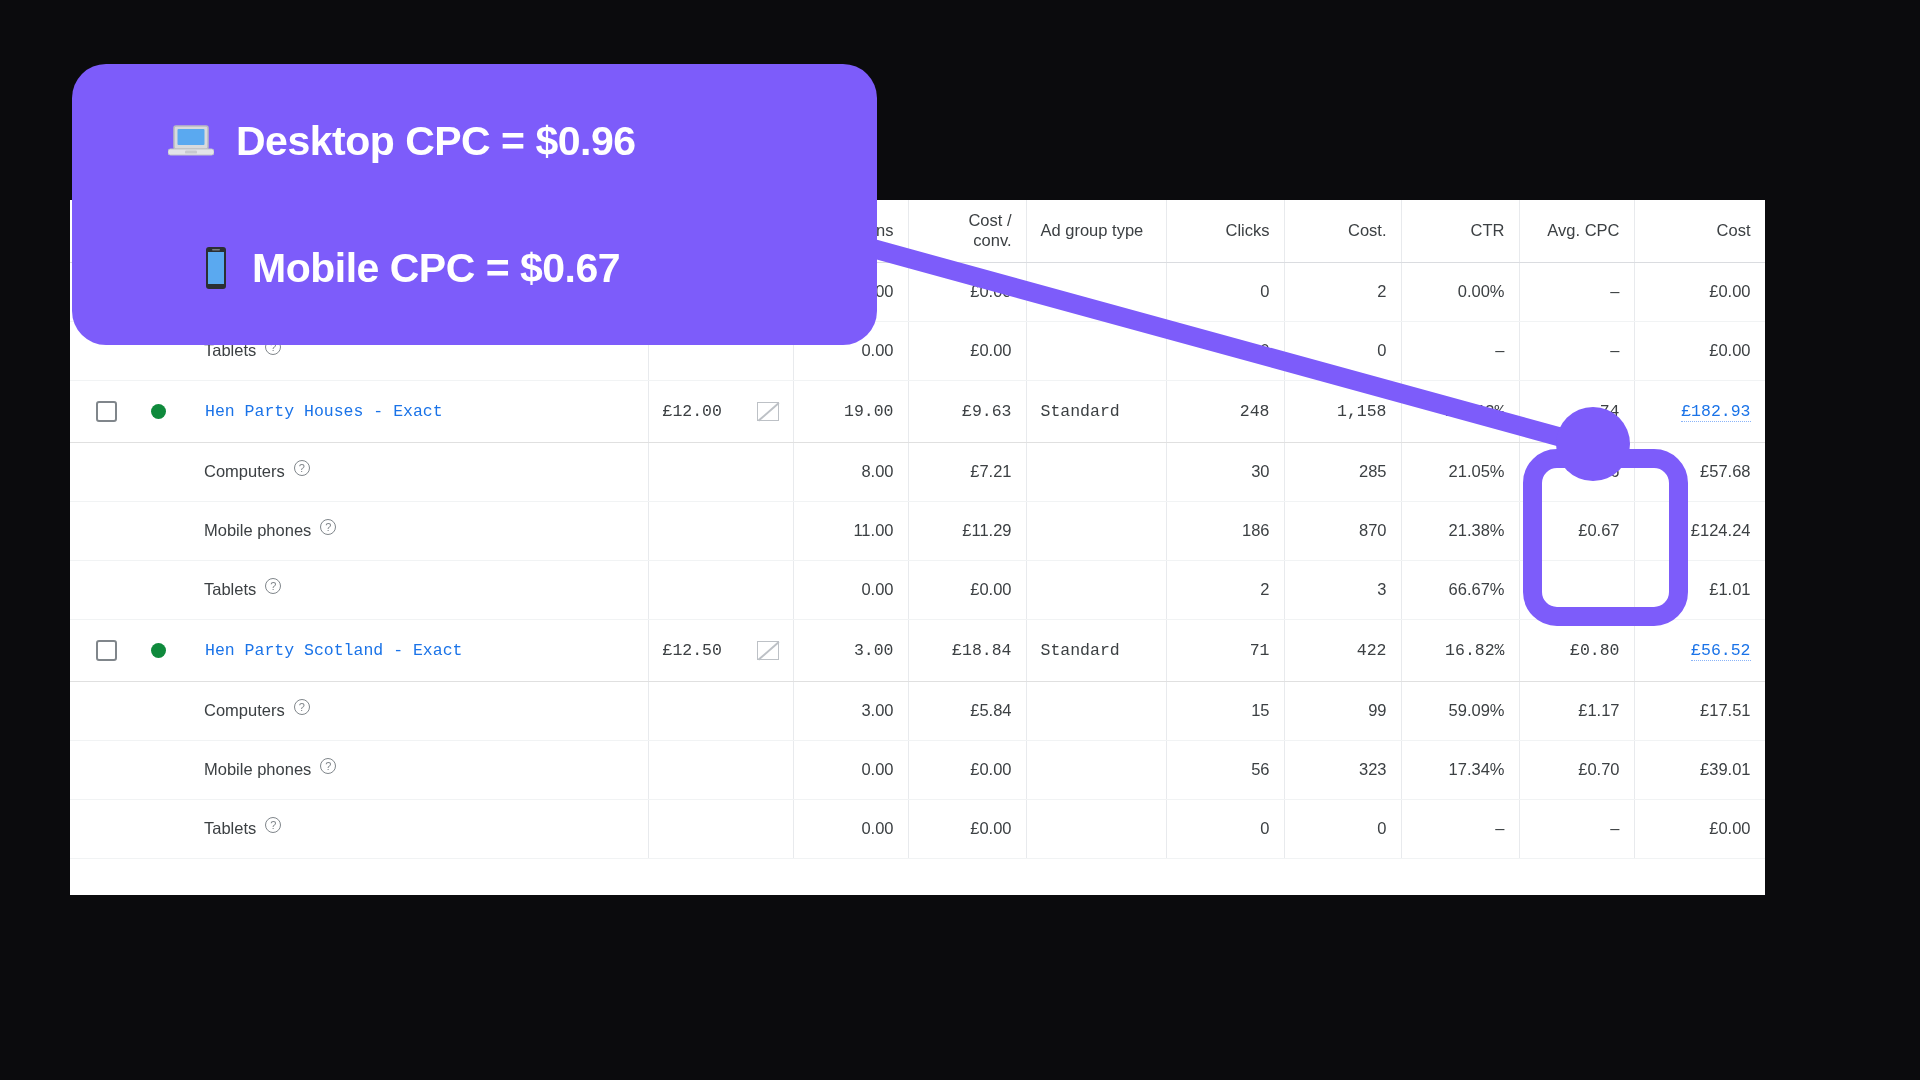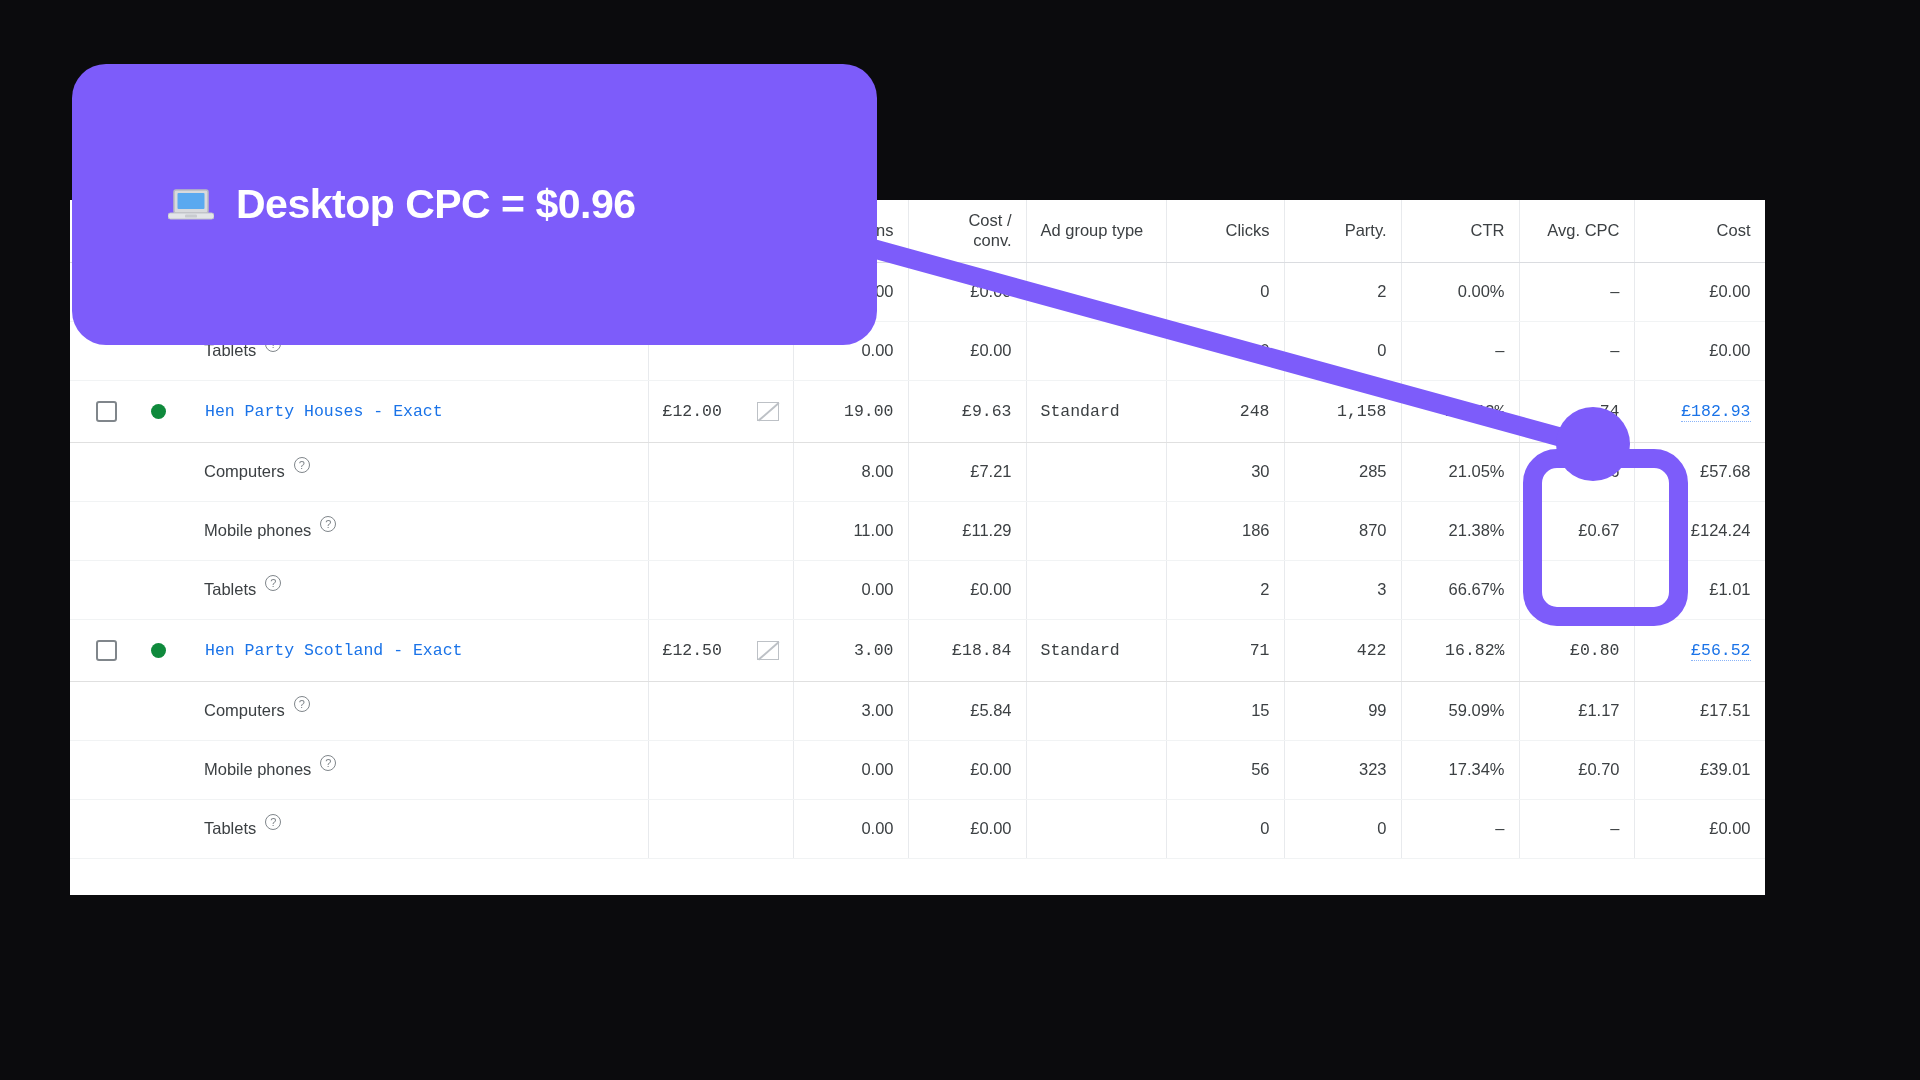--- a/index.html
+++ b/index.html
@@ -66,21 +66,21 @@
   .dot{
     width:15px;height:15px;border-radius:50%;background:#0f8a3c;
     margin-left:34px;flex:0 0 auto;
   }
   .adlink{
     margin-left:39px;color:#1a73e8;font-size:16.5px;white-space:nowrap;
     text-decoration:none;
   }
   .devlabel{
     padding-left:120px;color:#3c4043;font-size:16.5px;white-space:nowrap;
-    display:flex;align-items:flex-start;height:100%;
+    display:flex;align-items:flex-end;height:100%;
   }
   .qmark{
     display:inline-block;width:16px;height:16px;border:1.5px solid #80868b;
     border-radius:50%;margin-left:9px;position:relative;top:-5px;
     font-size:11px;line-height:15px;text-align:center;color:#80868b;
     box-sizing:border-box;font-family:"Liberation Sans",sans-serif;
   }
   .bidcell{display:flex;align-items:center;justify-content:space-between;height:100%;gap:7px;}
   .noserve{
     width:22px;height:19px;border:1.6px solid #bdc1c6;position:relative;
@@ -141,21 +141,21 @@
         <tr>
           <th class="lft"></th>
           <th class="num"></th>
           <th class="num">ons</th>
           <th class="num">
             <span>Cost /</span><br>
             <span>conv.</span>
           </th>
           <th class="lft">Ad group type</th>
           <th class="num">Clicks</th>
-          <th class="num">Party.</th>
+          <th class="num">Cost.</th>
           <th class="num">CTR</th>
           <th class="num">Avg. CPC</th>
           <th class="num">Cost</th>
         </tr>
       </thead>
       <tbody>
           <tr class="sub">
             <td class="lft">
               <div class="devlabel"></div>
             </td>
@@ -352,16 +352,26 @@
         <span class="gl">
           <svg width="46" height="34" viewBox="0 0 46 34">
             <rect x="6" y="2" width="34" height="23" rx="2" fill="#d8dadd" stroke="#b9bcc0" stroke-width="1.5"></rect>
             <rect x="9.5" y="5" width="27" height="16" rx="1" fill="#5aa9f0"></rect>
             <rect x="0" y="25" width="46" height="6" rx="2.5" fill="#e3e5e8" stroke="#c2c5c9" stroke-width="1"></rect>
             <rect x="17" y="26.6" width="12" height="3" rx="1.2" fill="#c8cbcf"></rect>
           </svg>
         </span>
         <span class="badge-num">Desktop CPC = $0.96</span>
       </div>
+      <div class="bline second">
+        <span class="gl">
+          <svg width="28" height="44" viewBox="0 0 28 44">
+            <rect x="4" y="1" width="20" height="42" rx="3" fill="#2b2f33"></rect>
+            <rect x="6" y="6" width="16" height="32" fill="#5aa9f0"></rect>
+            <rect x="10" y="3" width="8" height="1.6" rx="0.8" fill="#777c82"></rect>
+          </svg>
+        </span>
+        <span class="badge-num">Mobile CPC = $0.67</span>
+      </div>
     </div>
 
   </div>
 </div>
 
 </body></html>

